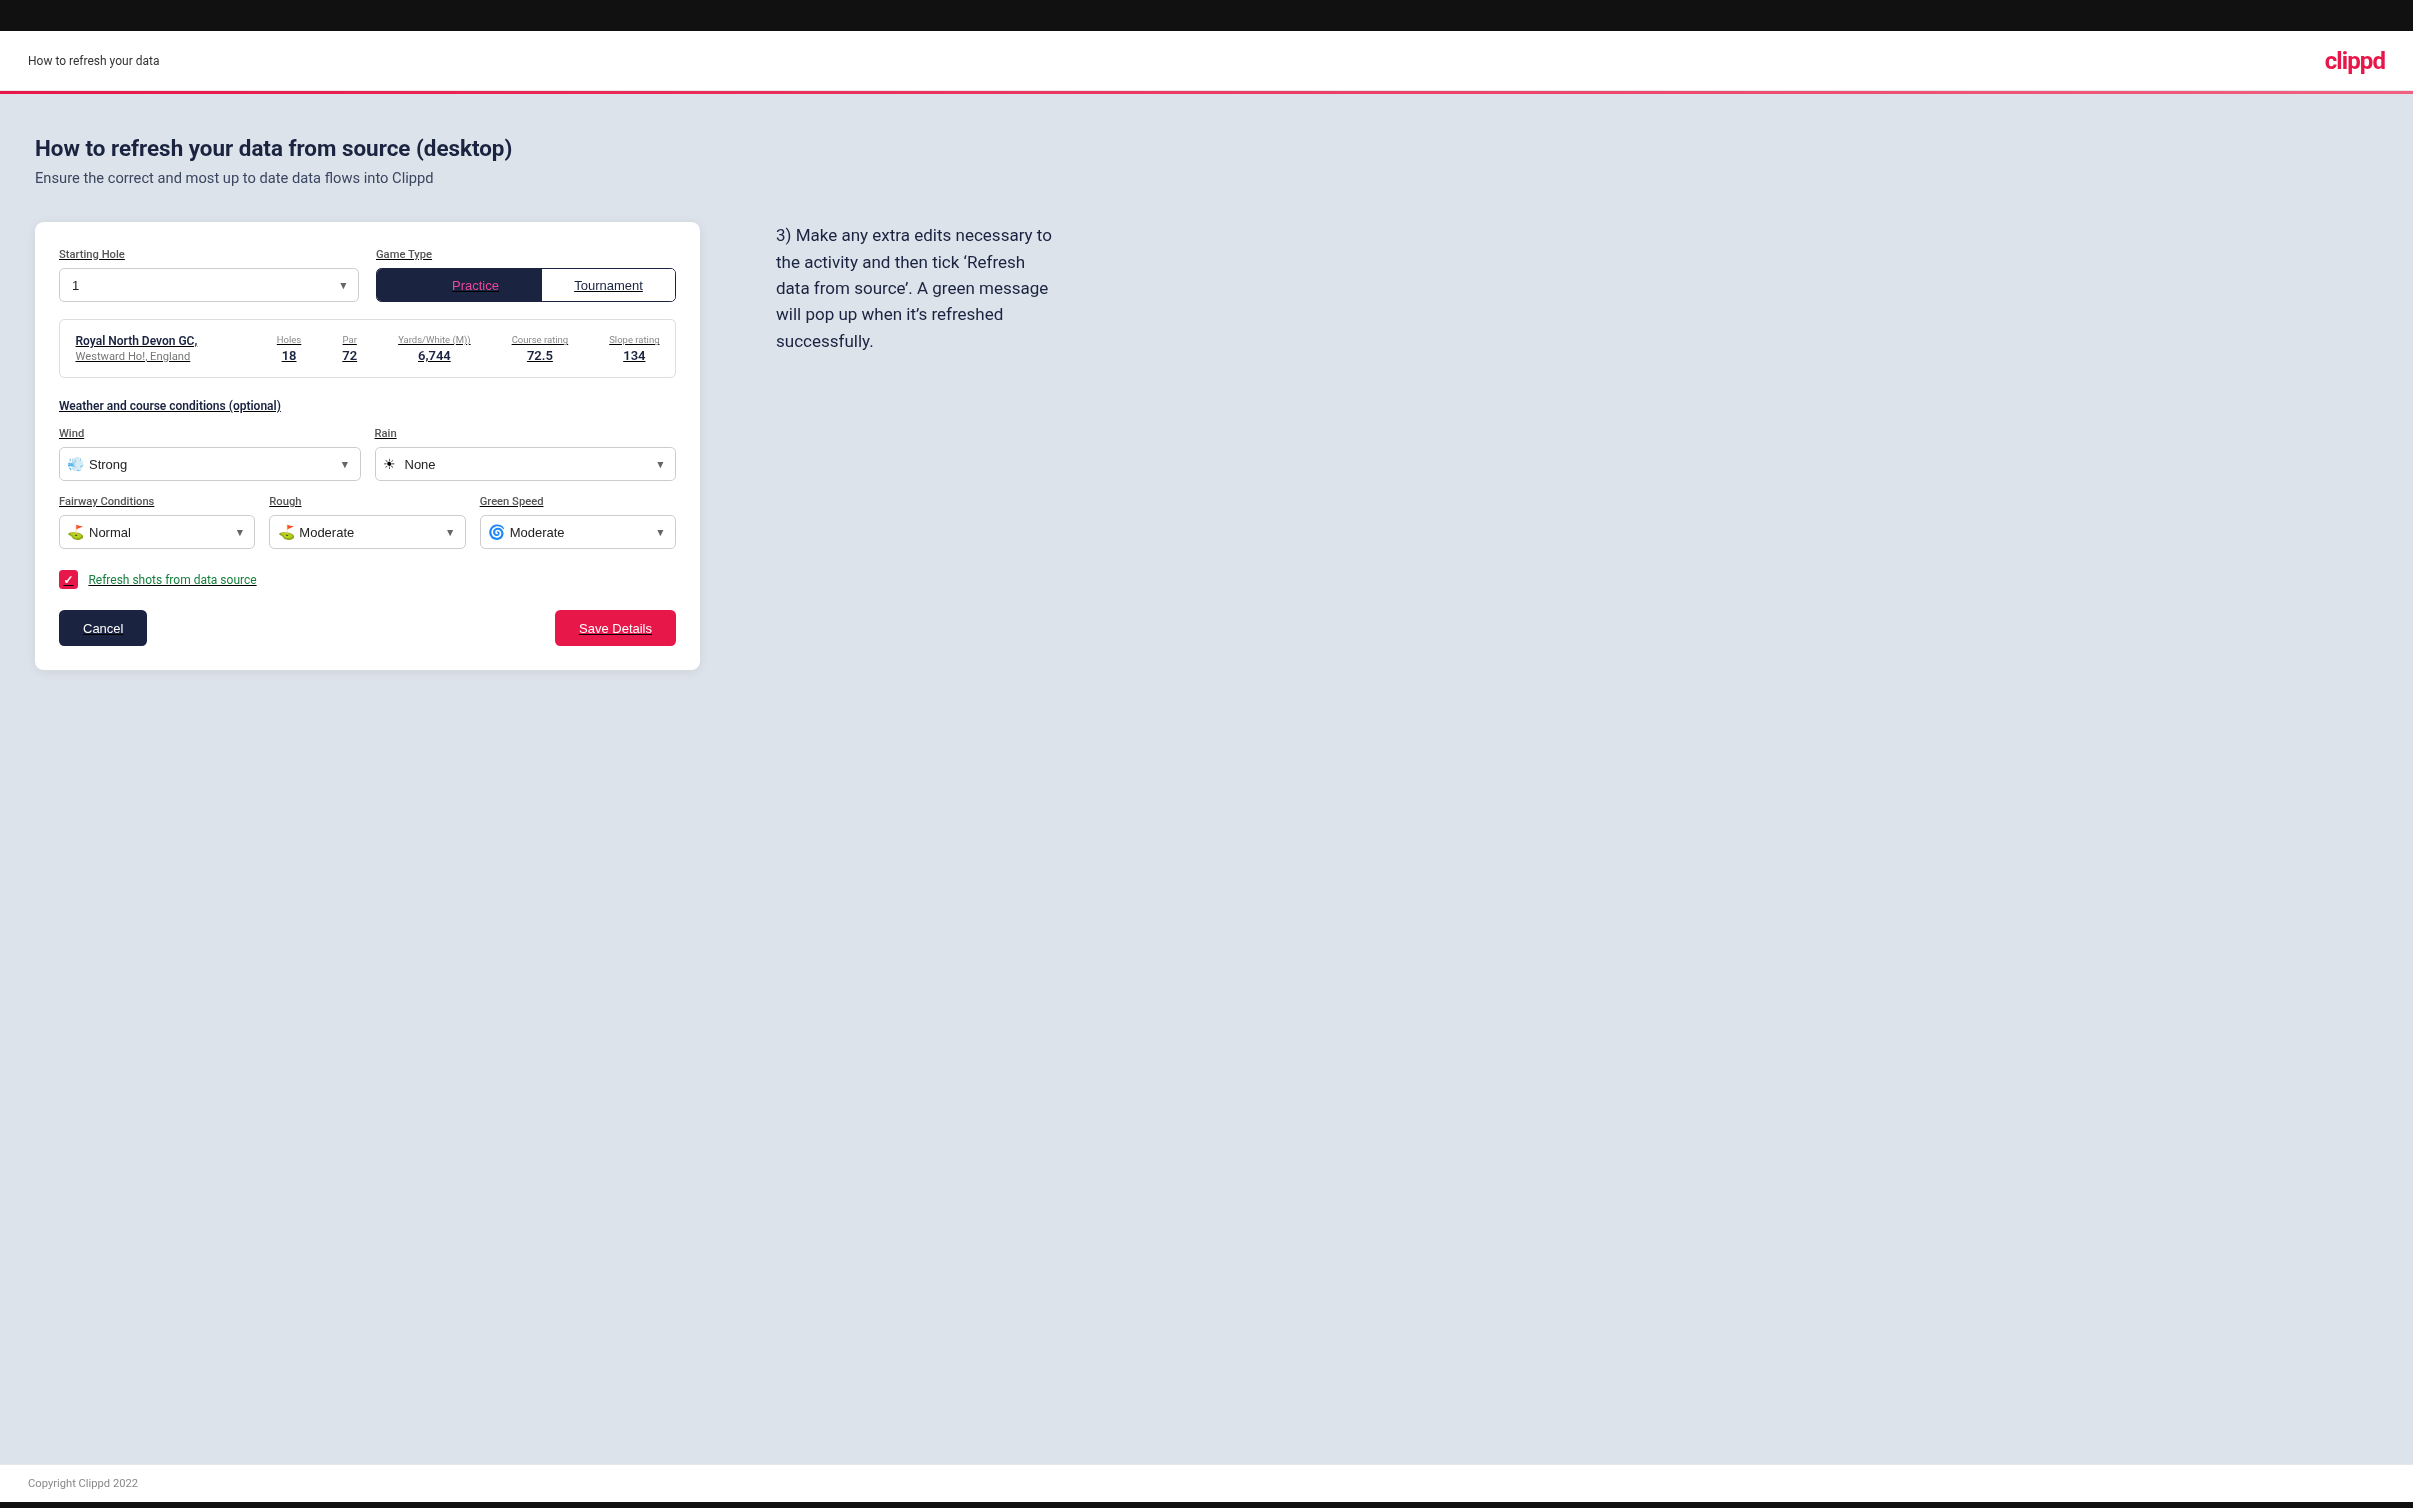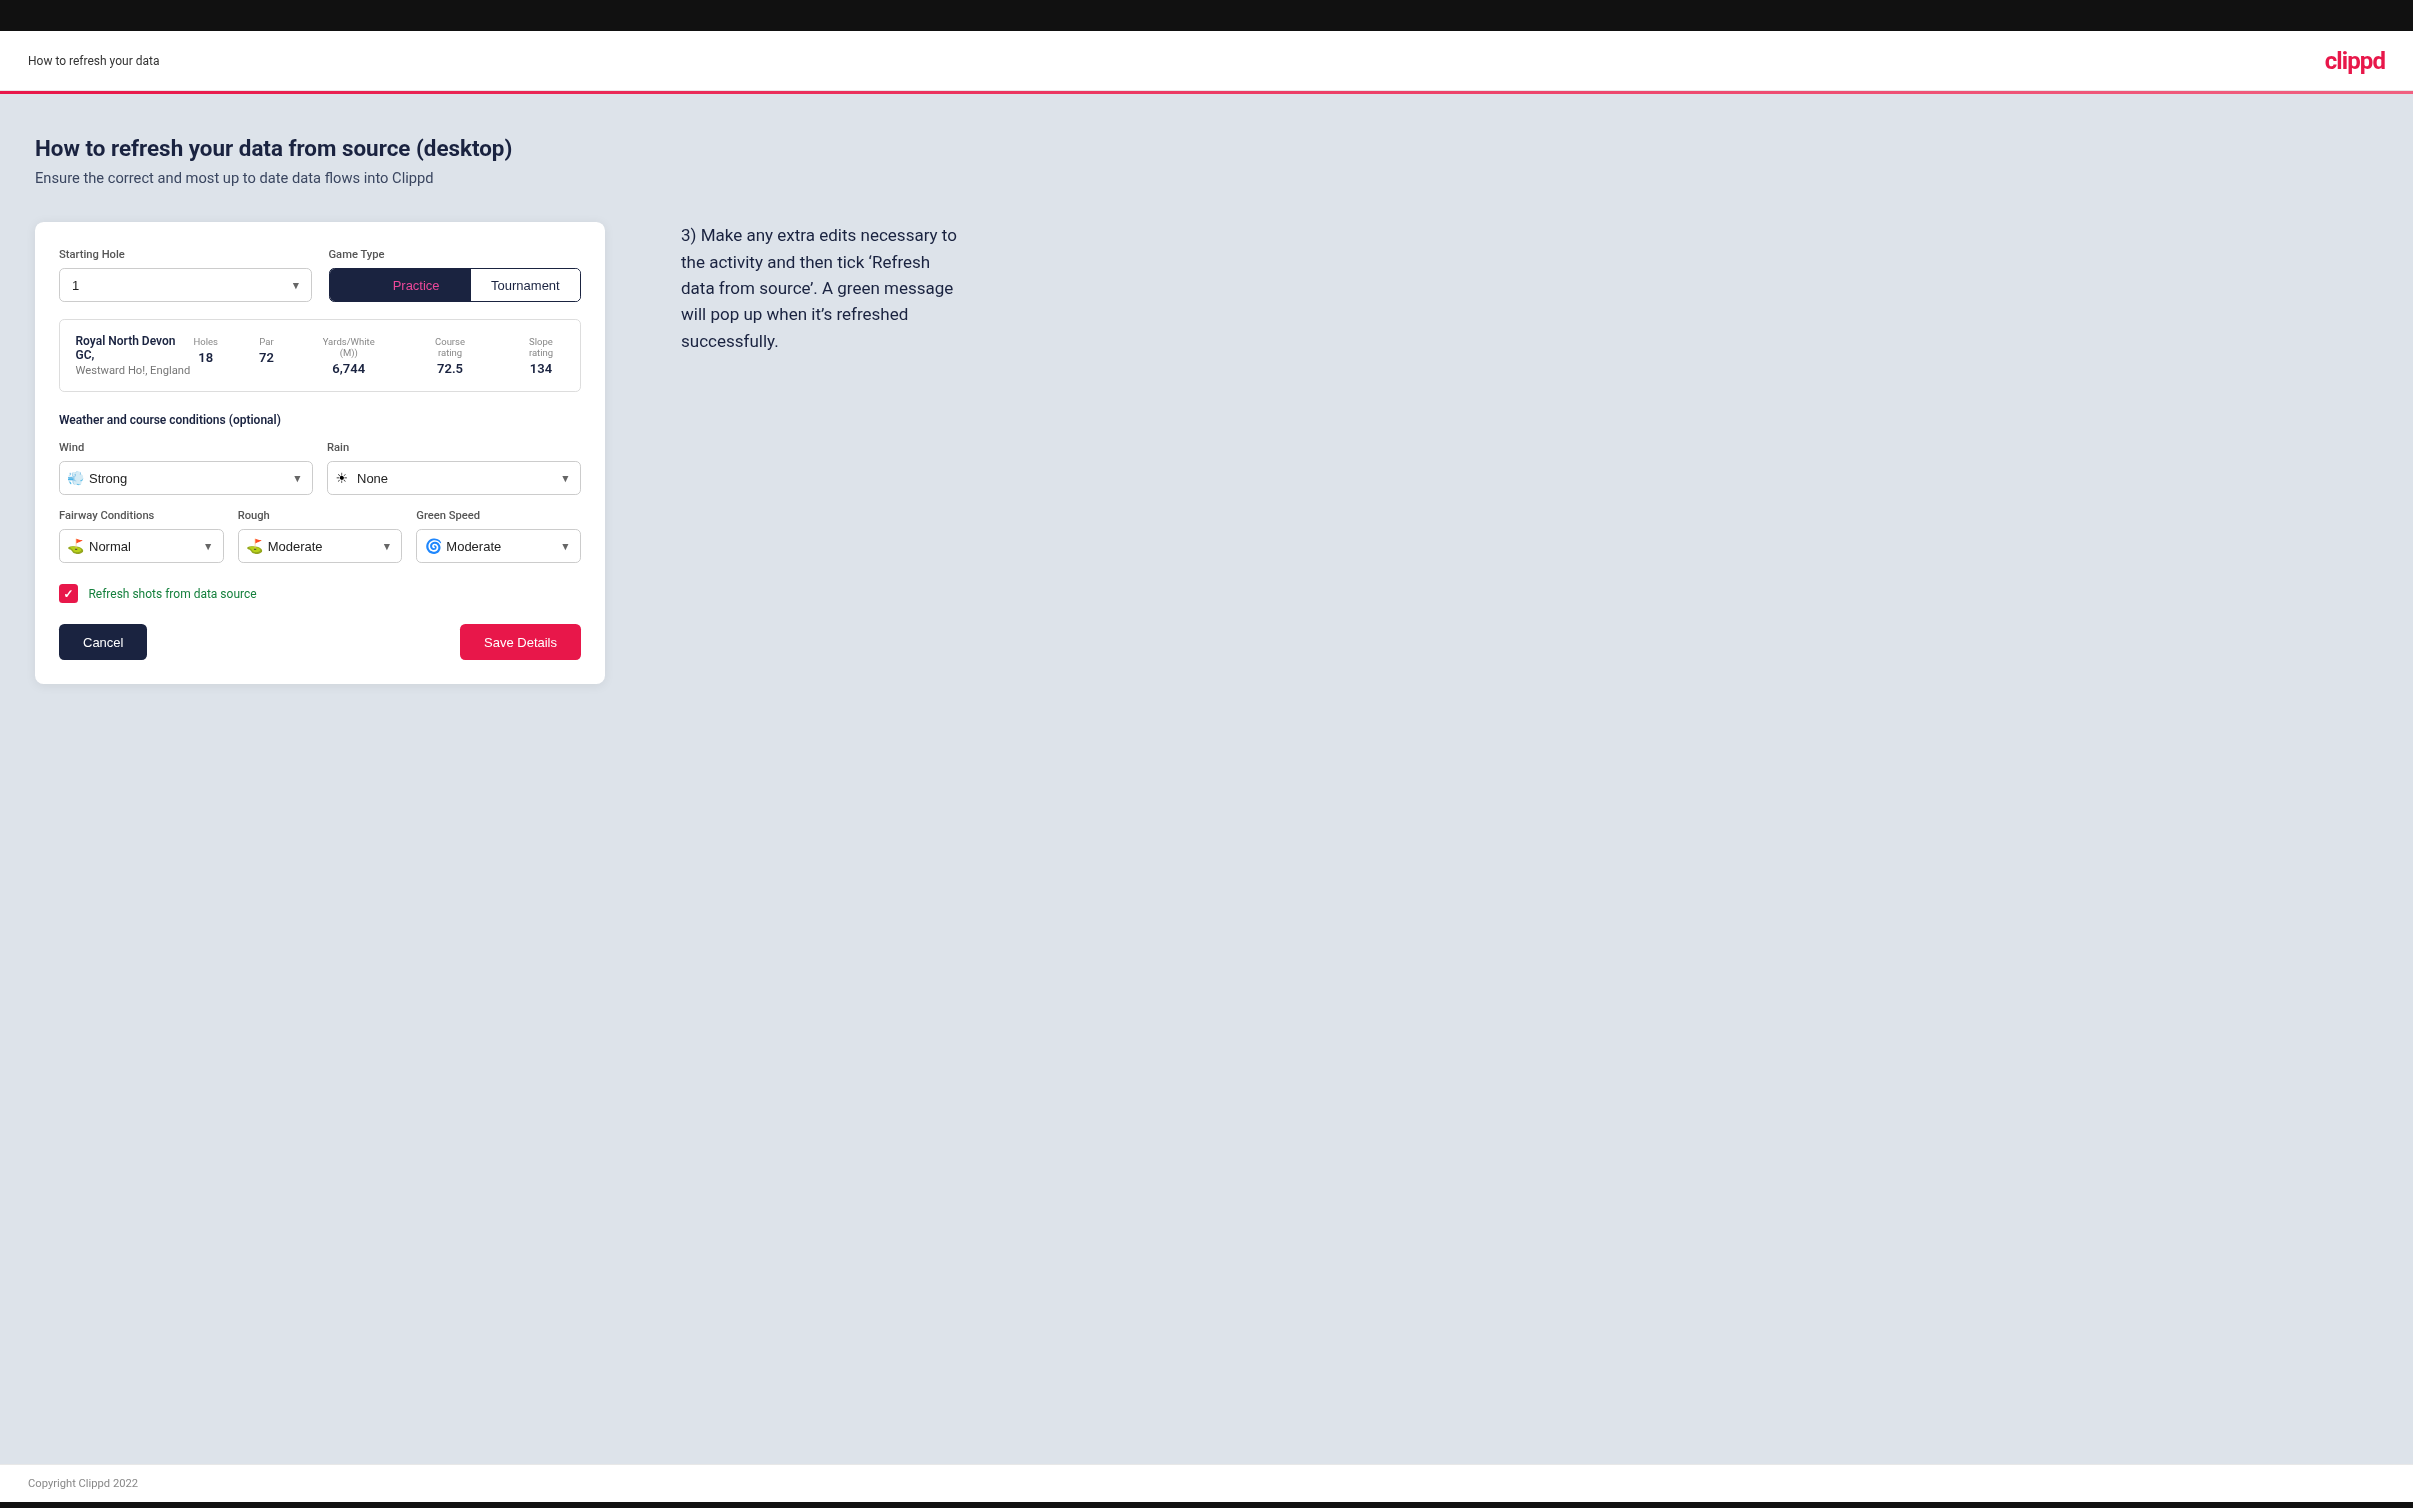--- a/index.html
+++ b/index.html
@@ -58,23 +58,24 @@
     .content-layout {
       display: flex;
       gap: 52px;
       align-items: flex-start;
     }
 
     .form-card {
       background: #fff;
       border-radius: 8.6px;
       padding: 26px 24px 24px 24px;
-      width: 570px;
+      width: 665px;
       min-width: 518px;
       box-shadow: 0 1.7px 10.4px rgba(0,0,0,0.07);
+      text-decoration: underline;
     }
 
     .field-label {
       font-size: 11.2px;
       color: #555;
       margin-bottom: 7px;
       font-weight: 500;
     }
 
     .select-wrapper {

